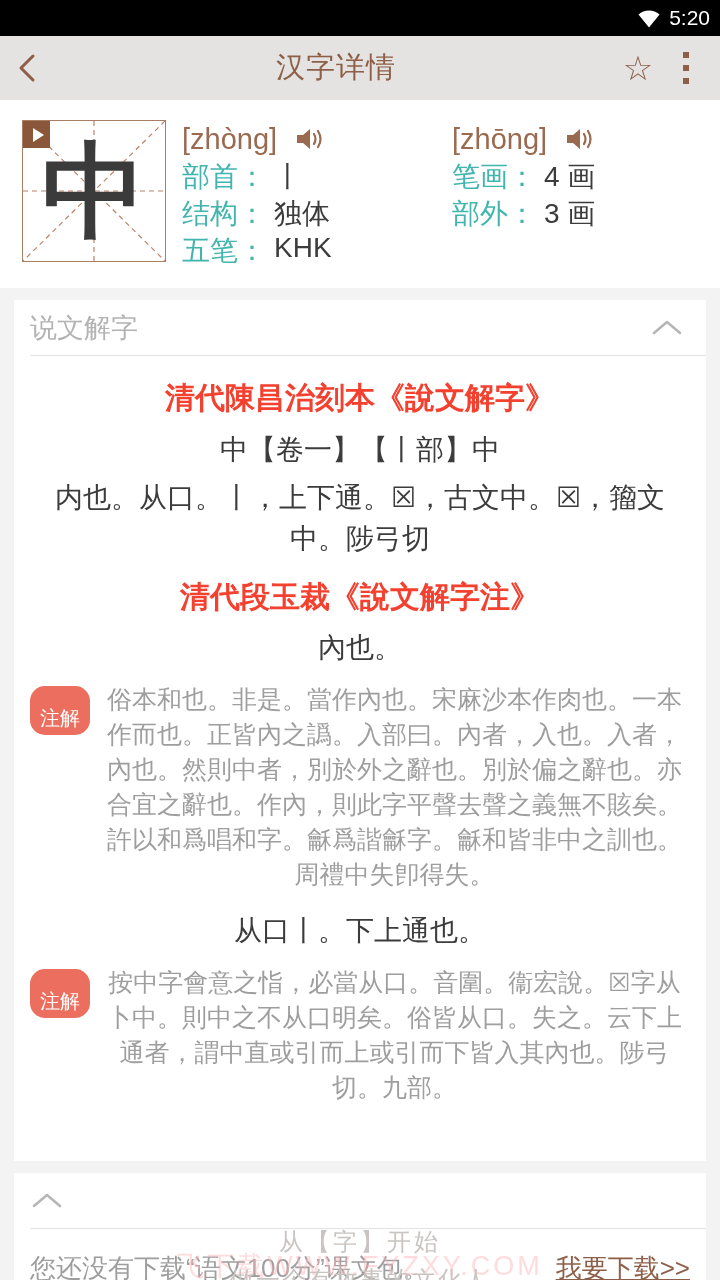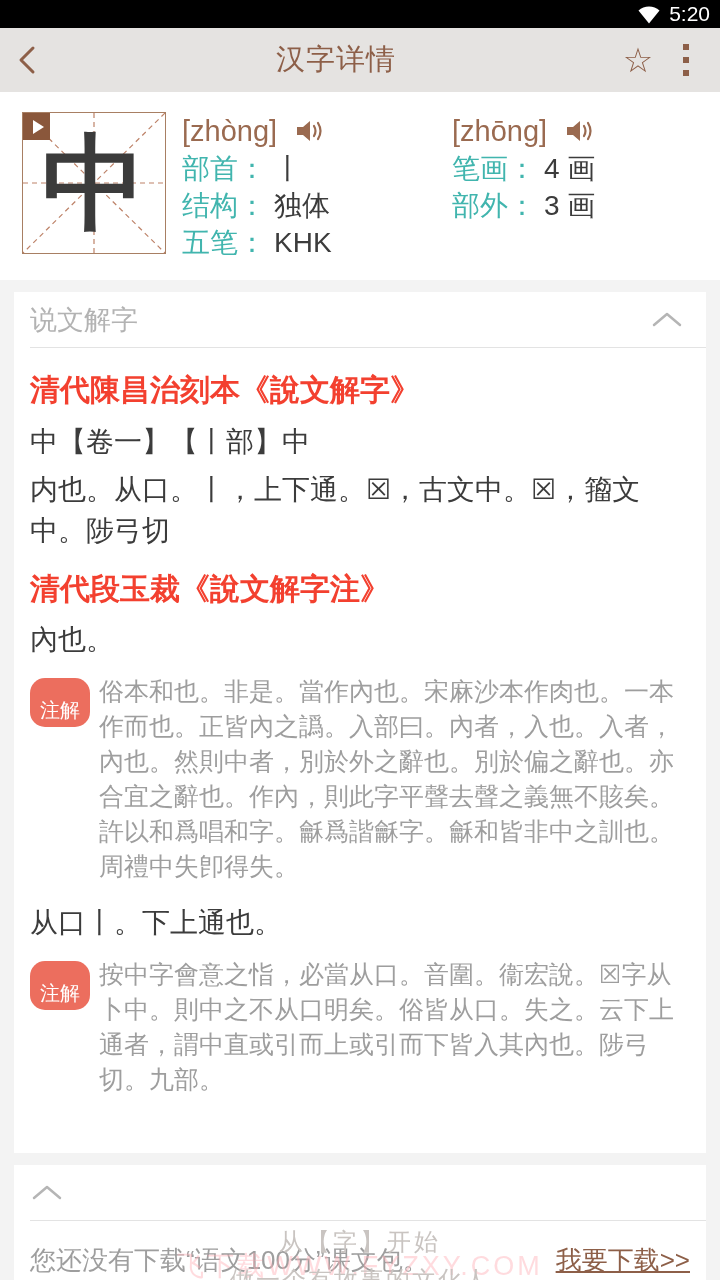--- a/index.html
+++ b/index.html
@@ -1,21 +1,21 @@
 <!DOCTYPE html>
 <html><head>
 <meta charset="utf-8">
 <style>
   * { margin:0; padding:0; box-sizing:border-box; }
   html,body { width:720px; }
   body { font-family:"Liberation Sans","DejaVu Sans",sans-serif; background:#f3f3f3; }
   .screen { position:relative; width:720px; height:1280px; overflow:hidden; background:#f3f3f3; }
 
   
-  .status-bar { height:28px; background:#000; display:flex; align-items:center; justify-content:flex-end; padding:0 10px; gap:8px; }
+  .status-bar { height:36px; background:#000; display:flex; align-items:center; justify-content:flex-end; padding:0 10px; gap:8px; }
   .status-time { color:#fff; font-size:21px; }
   .wifi-icon svg { display:block; }
 
   
   .app-header { height:64px; background:#e5e3e1; display:flex; align-items:center; padding:0 14px; }
   .back-btn { width:48px; height:48px; display:flex; align-items:center; justify-content:flex-start; cursor:pointer; }
   .app-title { flex:1; text-align:center; font-size:29px; color:#8d5f48; letter-spacing:1px; }
   .star-btn { width:56px; height:48px; display:flex; align-items:center; justify-content:center; font-size:34px; color:#8d5f48; }
   .menu-btn { width:40px; height:48px; display:flex; flex-direction:column; align-items:center; justify-content:center; gap:7px; }
   .menu-btn i { width:6px; height:6px; background:#8d5f48; display:block; }
@@ -25,27 +25,27 @@
   .char-tile { position:relative; width:144px; height:142px; border:1px solid #a87f63; background:#fff; flex-shrink:0; }
   .char-tile svg.grid { position:absolute; inset:0; }
   .char-glyph { position:absolute; inset:0; display:flex; align-items:center; justify-content:center; font-size:104px; font-weight:700; color:#3b3b3b; line-height:1; }
   .play-btn { position:absolute; top:0; left:0; width:27px; height:27px; background:#8a573b; display:flex; align-items:center; justify-content:center; cursor:pointer; }
   .play-tri { width:0; height:0; border-left:11px solid #fff; border-top:7px solid transparent; border-bottom:7px solid transparent; margin-left:3px; }
 
   .char-info { display:flex; flex:1; padding-left:16px; }
   .info-col { width:270px; }
   .info-col.right { width:auto; }
   .pinyin-row { display:flex; align-items:center; gap:18px; height:38px; color:#9a6a50; font-size:29px; }
-  .field-row { display:flex; align-items:center; height:37px; font-size:28px; }
+  .field-row { display:flex; align-items:flex-start; height:37px; font-size:28px; }
   .field-label { color:#41b5ae; }
   .field-value { color:#3c3c3c; margin-left:8px; }
   .speaker-icon svg { display:block; }
 
   
-  .section-card { background:#fff; margin:12px 14px 0 14px; }
+  .section-card { background:#fff; margin:12px 14px 0 14px;text-align:center; }
   .section-header { height:55px; display:flex; align-items:center; justify-content:space-between; padding:0 22px 0 16px; }
   .section-title { color:#b3b3b3; font-size:27px; }
   .collapse-btn { cursor:pointer; display:flex; align-items:center; }
   .divider { height:1px; background:#e3e3e3; margin-left:16px; }
 
   .card-content { padding:4px 16px 38px 16px; }
   .red-heading { color:#f3402f; font-size:30px; font-weight:700; margin:18px 0 10px 0; line-height:1.35; }
   .body-line { color:#3c3c3c; font-size:28px; line-height:41px; margin:7px 0; }
   .note-block { display:flex; align-items:flex-start; margin:14px 0 18px 0; }
   .note-badge { flex-shrink:0; background:#ec6e5e; color:#fff; font-size:20px; line-height:1; padding:22px 10px 7px 10px; border-radius:15px; margin-top:4px; }

